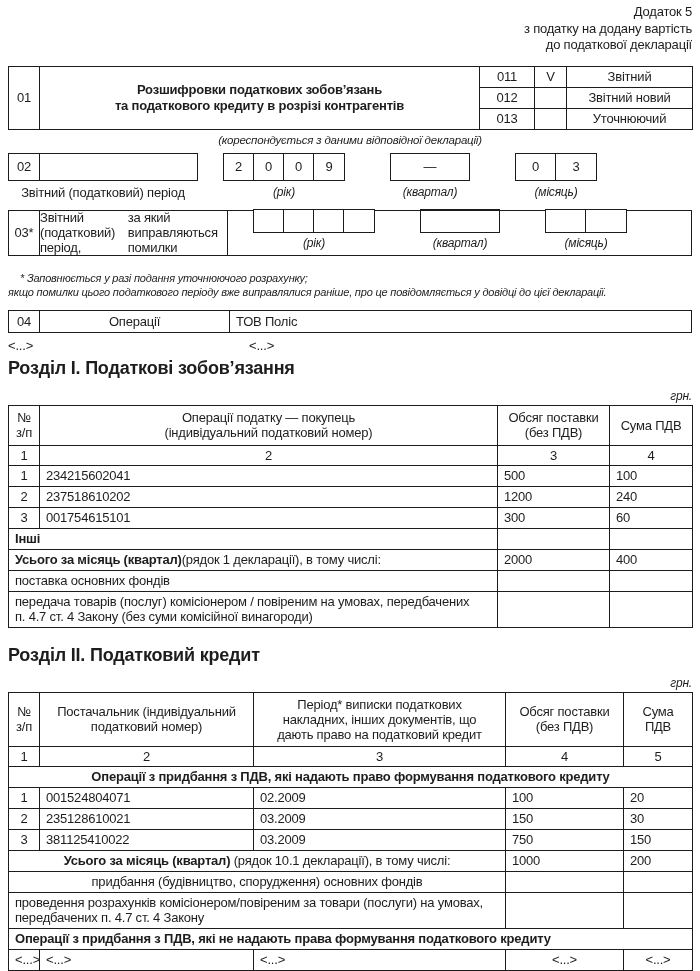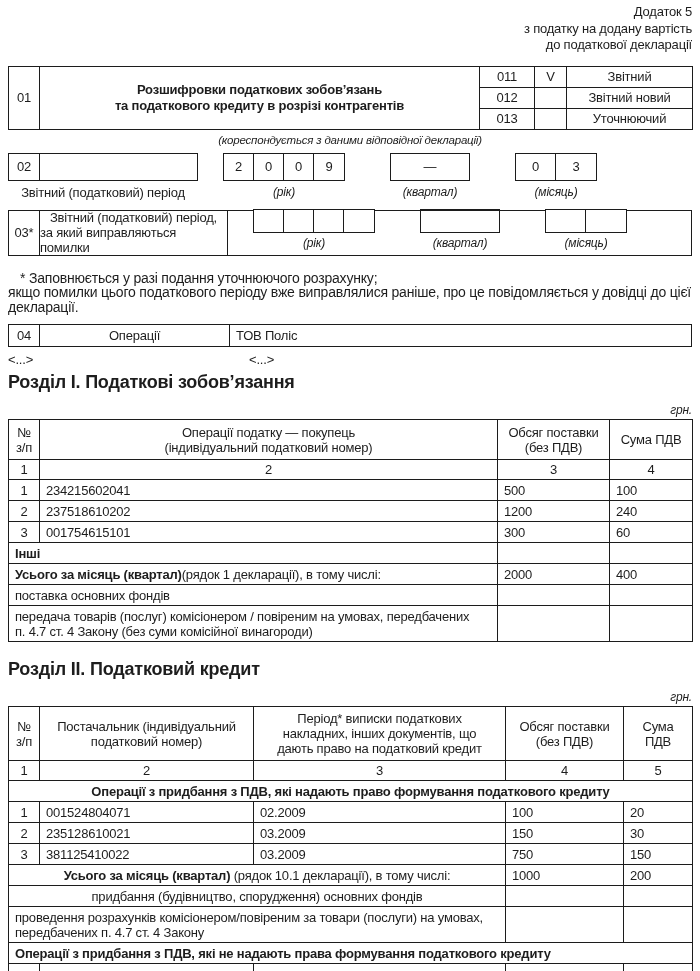--- a/index.html
+++ b/index.html
@@ -41,29 +41,29 @@
   .digits .d { width: 30px; text-align: center; line-height: 26px; border-right: 1px solid #1c1c1c; }
   .digits .d:last-child { border-right: none; }
   .digits .d.wide { width: 40px; }
   .qbox { border: 1.5px solid #1c1c1c; width: 80px; height: 28px; text-align: center; line-height: 26px; }
   .grp { display: flex; flex-direction: column; align-items: center; }
   .grp .cap { font-style: italic; font-size: 12px; margin-top: 4px; }
   .sp25 { width: 25px; } .sp45 { width: 45px; }
 
   .block03 { margin-top: 11px; border: 1.5px solid #1c1c1c; height: 46px; display: flex; }
   .block03 .code { width: 31px; border-right: 1px solid #1c1c1c; display: flex; align-items: center; justify-content: center; }
-  .block03 .lbl { width: 188px; border-right: 1px solid #1c1c1c; display: flex; flex-direction: column; align-items: center; justify-content: center; line-height: 15px; }
+  .block03 .lbl { width: 188px; border-right: 1px solid #1c1c1c; display: flex; flex-direction: row; align-items: center; justify-content: center; line-height: 15px; }
   .block03 .right { flex: 1; position: relative; }
   .block03 .boxes { display: flex; margin-top: -1.5px; }
   .block03 .digits, .block03 .qbox { height: 24px; }
   .block03 .digits .d, .block03 .qbox { line-height: 22px; }
   .block03 .caps { display: flex; margin-top: 3px; font-style: italic; font-size: 12px; }
   .block03 .caps span { text-align: center; }
 
-  .footnote { font-size: 14px; line-height: 14.5px; margin-top: 15px; }
+  .footnote { font-style: italic; font-size: 11px; line-height: 14.5px; margin-top: 15px; }
   .footnote .l1 { padding-left: 12px; }
 
   
   .block04 { margin-top: 10px; }
   .block04 td { height: 22px; }
 
   .ellipsis-line { display: flex; margin-top: 5px; font-size: 13px; }
   .ellipsis-line .e2 { margin-left: 216px; }
 
   .section-title { font-weight: bold; font-size: 18px; margin-top: 5px; }

